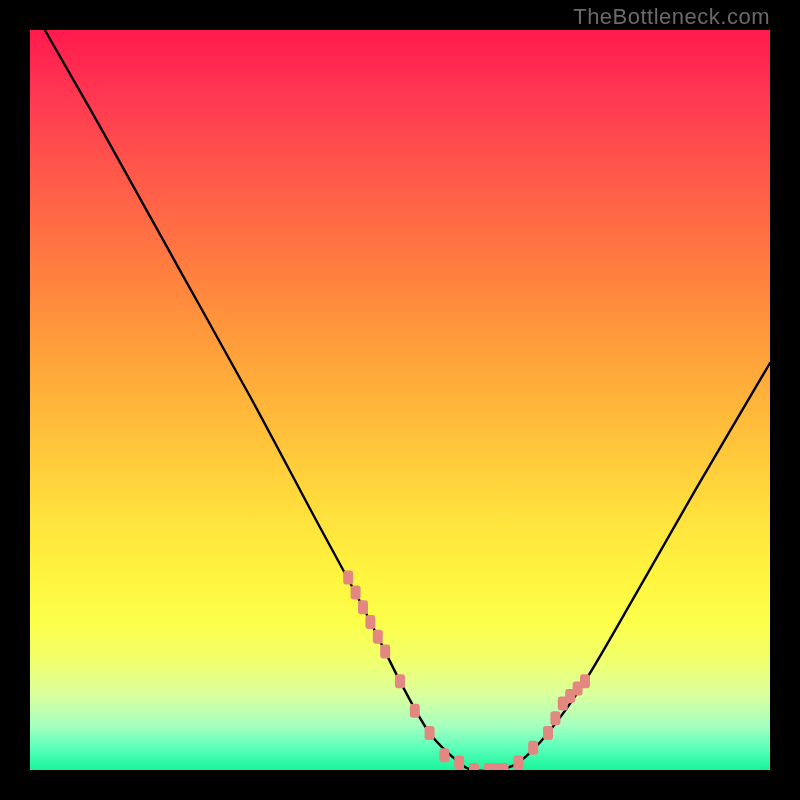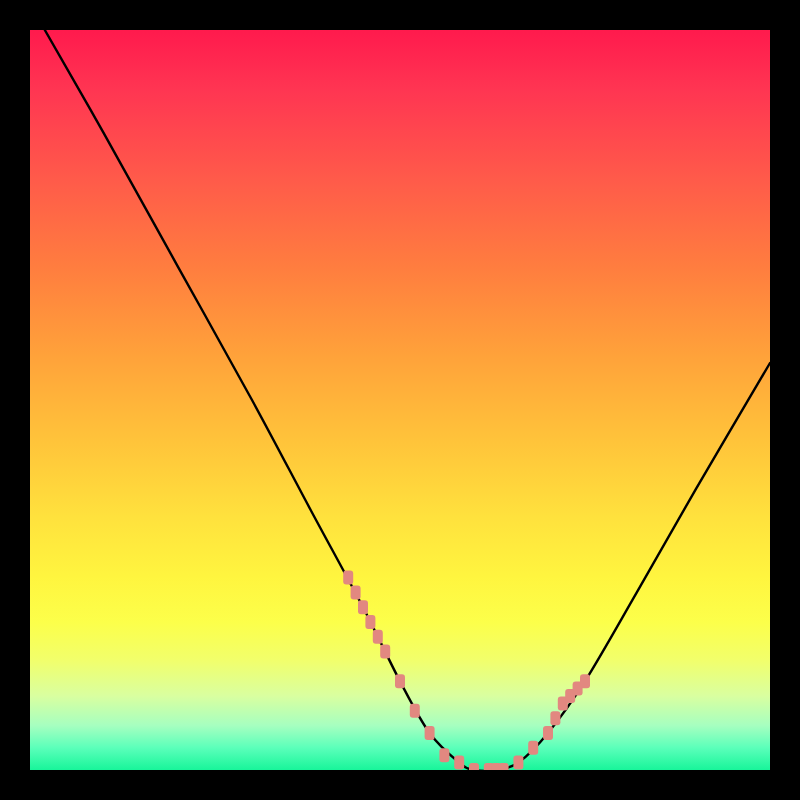--- a/index.html
+++ b/index.html
@@ -57,20 +57,21 @@
     position: absolute;
     top: 0;
     left: 0;
   }
 </style>
 </head>
 <body>
 
 <div class="frame">
 
+  <div class="attribution">TheBottleneck.com</div>
 
   <div class="plot-area">
 
     <svg class="curve" width="740" height="740" viewBox="0 0 740 740">
 
       <path id="curve-path" fill="none" stroke="#000" stroke-width="2.4" stroke-linecap="round" stroke-linejoin="round" d="M 14.8,0 C 24.666666666666668,17.26666666666667 51.8,64.13333333333335 74,103.60000000000002 C 96.2,143.0666666666667 123.33333333333333,192.39999999999995 148,236.79999999999995 C 172.66666666666666,281.19999999999993 199.8,329.3 222,370 C 244.2,410.7 262.7,446.46666666666664 281.2,481 C 299.7,515.5333333333333 318.2,548.8333333333334 333,577.2 C 347.8,605.5666666666667 358.9,630.2333333333333 370,651.2 C 381.1,672.1666666666667 389.73333333333335,689.4333333333334 399.6,703 C 409.4666666666667,716.5666666666666 421.8,726.4333333333334 429.2,732.6 C 436.59999999999997,738.7666666666667 437.8333333333333,738.7666666666667 444,740 C 450.1666666666667,741.2333333333333 458.79999999999995,741.2333333333333 466.2,740 C 473.6,738.7666666666667 479.7666666666667,738.7666666666667 488.40000000000003,732.6 C 497.03333333333336,726.4333333333334 506.9,716.5666666666666 518,703 C 529.1,689.4333333333334 540.2,674.6333333333334 555,651.2 C 569.8,627.7666666666667 588.3,594.4666666666667 606.8,562.4 C 625.3,530.3333333333333 643.8,497.03333333333336 666,458.8 C 688.2,420.56666666666666 727.6666666666666,353.96666666666664 740,332.99999999999994"></path>
 
       <g id="markers-left">
           <rect x="313.2" y="540.6" width="10" height="14" rx="3" fill="#e28880"></rect>
           <rect x="320.6" y="555.4" width="10" height="14" rx="3" fill="#e28880"></rect>

